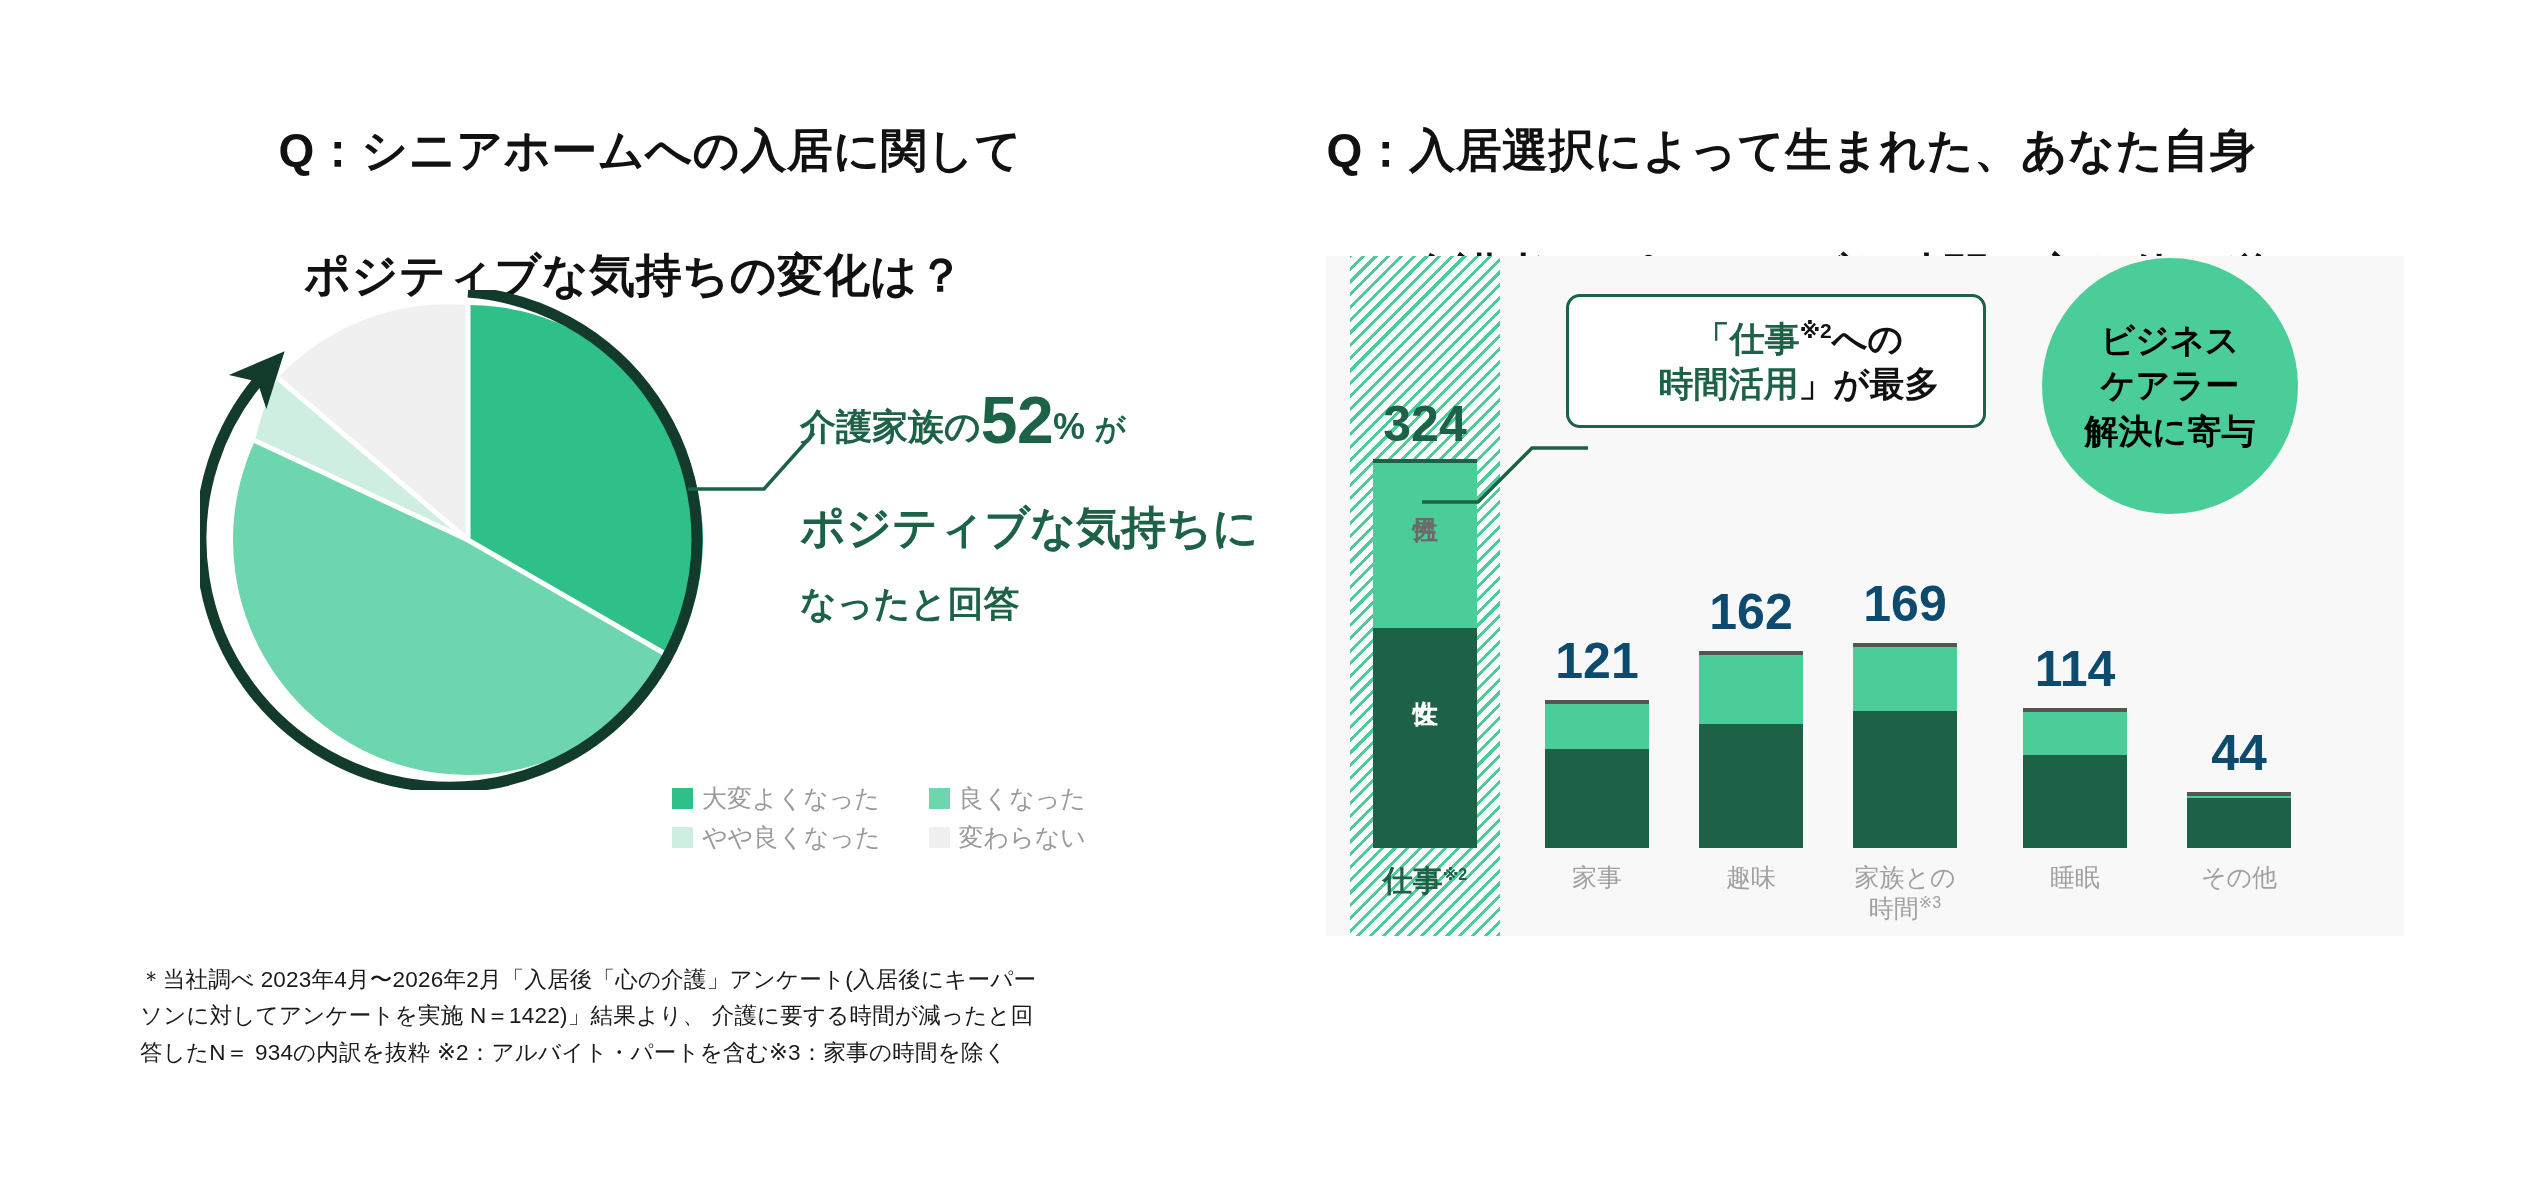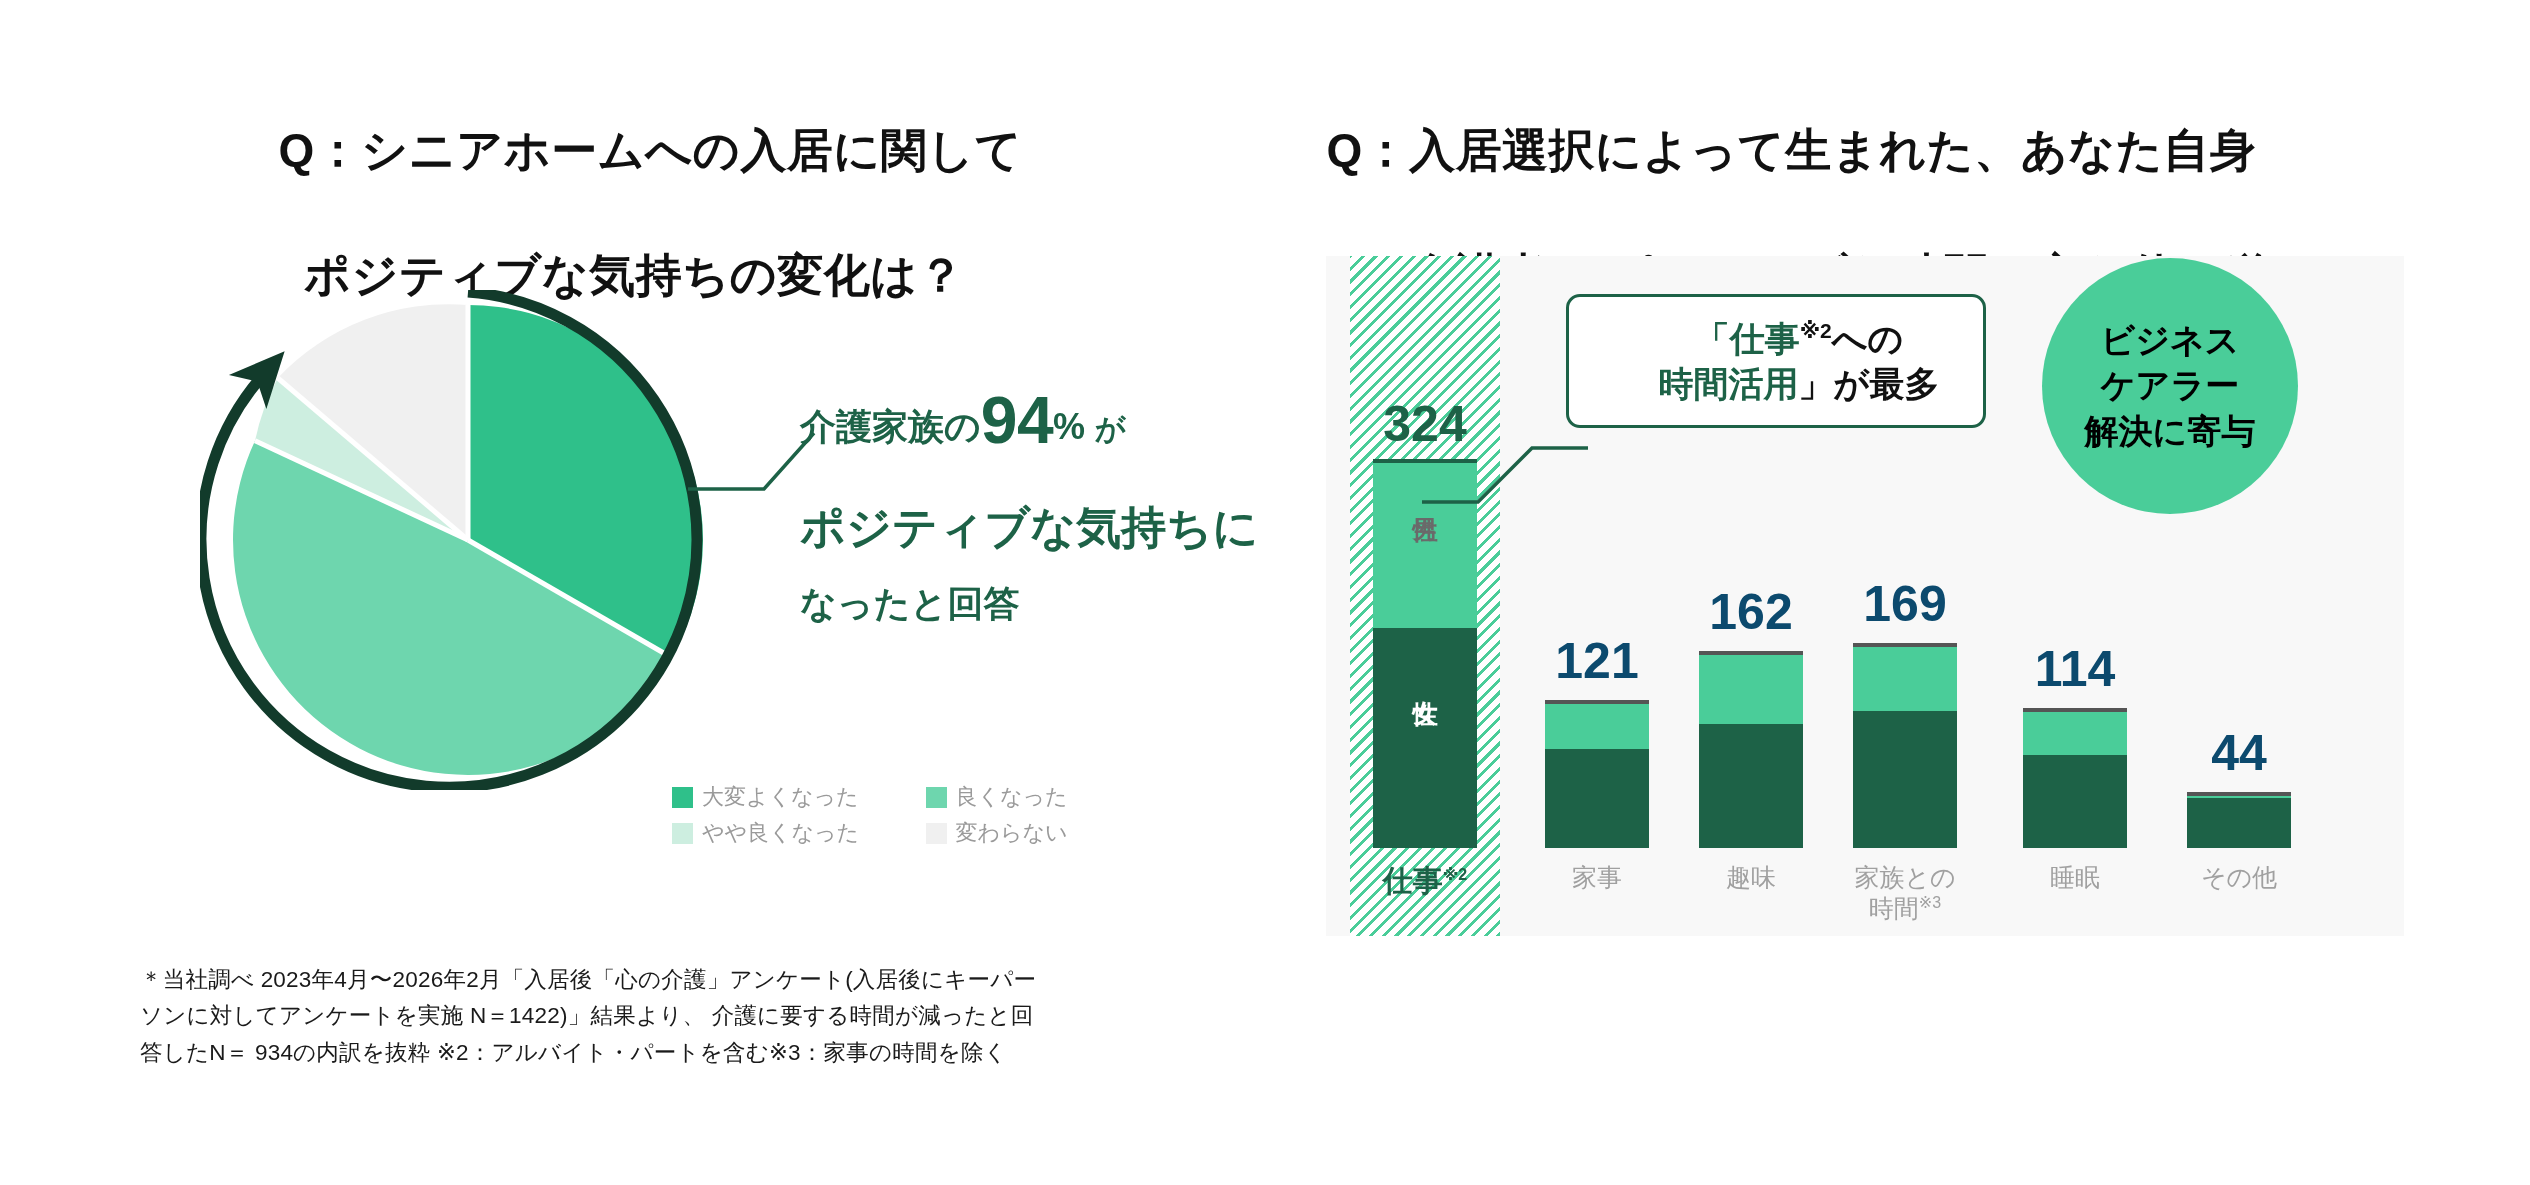--- a/index.html
+++ b/index.html
@@ -44,21 +44,21 @@
   .pie-note .ga     { font-size:30px; }
   .pie-note .n-row2 { font-size:45px; margin-top:24px; }
   .pie-note .n-row3 { font-size:36px; margin-top:14px; }
 
   
   #pie-legend {
     position:absolute; left:672px; top:782px;
     width:430px;
     display:grid; grid-template-columns:auto auto;
     column-gap:32px; row-gap:6px;
-    font-size:22px; color:#9a9a9a;
+    font-size:25px; color:#9a9a9a;
   }
   .lg-item { display:flex; align-items:center; gap:9px; white-space:nowrap; }
   .lg-sw { width:21px; height:21px; flex:0 0 auto; display:inline-block; }
 
   
   #footnote {
     position:absolute; left:140px; top:962px; width:1120px;
     font-size:22.5px; line-height:1.62; color:#1a1a1a;
     letter-spacing:0.01em;
   }
@@ -172,21 +172,21 @@
       <path d="M268,2 A248,248 0 1,1 65.4,82.5" fill="none" stroke="#123B2B" stroke-width="11" stroke-linecap="butt" marker-end="url(#arrowhead)"></path>
     </svg>
   </div>
 
   <svg id="callout-line" width="130" height="80">
     <path d="M2,74 L78,74 L128,18" fill="none" stroke="#1D6247" stroke-width="3.5"></path>
   </svg>
 
   <div class="pie-note">
     <div class="n-row1">
-      <span>介護家族の</span><span class="big">94</span><span class="pct">%</span> <span class="ga">が</span>
+      <span>介護家族の</span><span class="big">52</span><span class="pct">%</span> <span class="ga">が</span>
     </div>
     <div class="n-row2">ポジティブな気持ちに</div>
     <div class="n-row3">なったと回答</div>
   </div>
 
   <div id="pie-legend">
     <div class="lg-item">
       <span class="lg-sw" style="background:#2FC08A"></span>
       <span>大変よくなった</span>
     </div>

